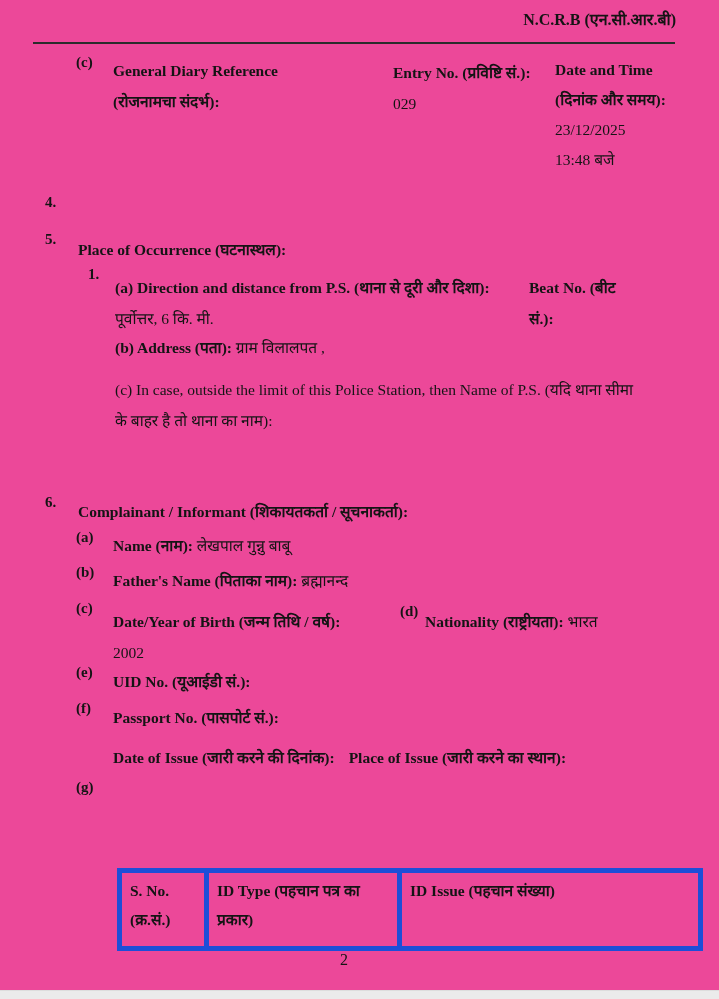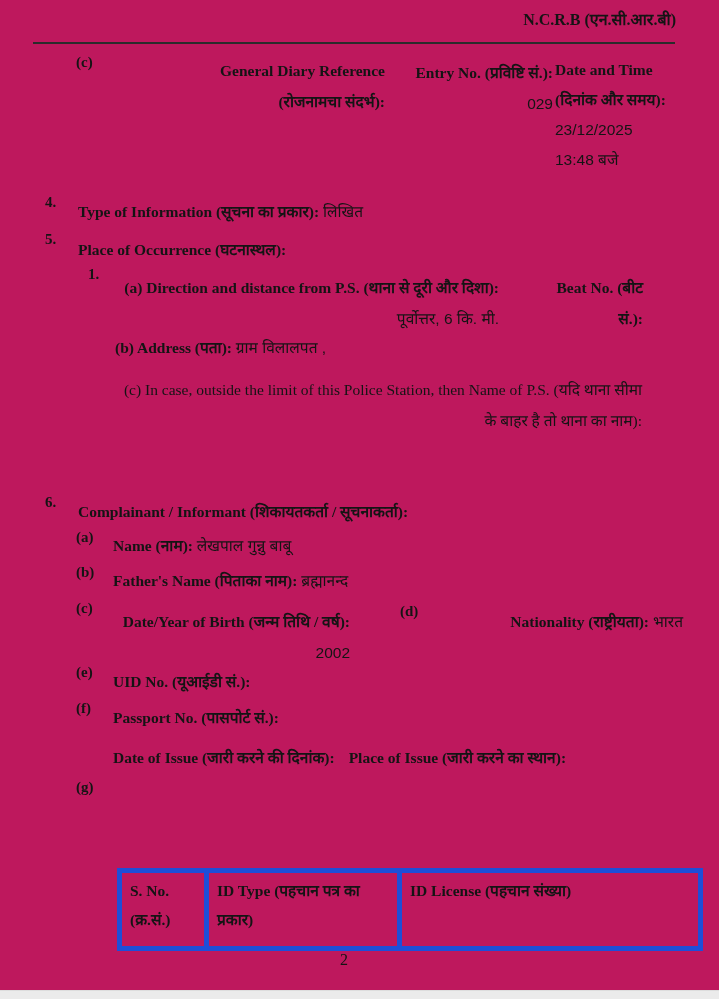--- a/index.html
+++ b/index.html
@@ -1,25 +1,25 @@
 <!DOCTYPE html>
 <html><head>
 <meta charset="utf-8">
 <style>
   html,body { margin:0; padding:0; background:#ffffff; }
   .page {
-    position:relative; width:719px; height:999px; background:#be185d;
+    position:relative; width:719px; height:999px; background:#ec4899;
     font-family:"Liberation Serif","DejaVu Serif",serif;
     color:#141414; font-size:15.5px; overflow:hidden;
   }
   .abs { position:absolute; }
   .b { font-weight:bold; }
-  .val { font-family:Liberation Sans, sans-serif; font-weight:normal; }
+  .val { font-family:Liberation Serif, serif; font-weight:normal; }
   .marker { font-weight:bold; font-size:15px; }
-  .lh31 { line-height:31px;text-align:right; }
+  .lh31 { line-height:31px; }
   .lh30 { line-height:30px; }
 
   #ncrb-header { top:8px; right:43px; text-align:right; font-weight:bold; font-size:16px; }
   #top-rule { left:33px; top:42px; width:642px; height:2px; background:#2b2b2b; }
 
   #gd-marker { left:76px; top:54px; }
   #gd-label  { left:113px; top:55px; width:272px; font-weight:bold; }
   #gd-entry  { left:393px; top:57px; width:160px; }
   #gd-dt     { left:555px; top:55px; width:124px; }
 
@@ -76,24 +76,20 @@
     <span class="b">Entry No. (प्रविष्टि सं.):</span>
     <span class="val">029</span>
   </div>
   <div id="gd-dt" class="abs lh30">
     <span class="b">Date and Time (दिनांक और समय):</span>
     <div class="val">23/12/2025</div>
     <div class="val">13:48 बजे</div>
   </div>
 
   <div id="s4-num" class="abs marker">4.</div>
-  <div id="s4-body" class="abs">
-    <span class="b">Type of Information (सूचना का प्रकार):</span>
-    <span class="val">लिखित</span>
-  </div>
 
   <div id="s5-num" class="abs marker">5.</div>
   <div id="s5-body" class="abs b">Place of Occurrence (घटनास्थल):</div>
 
   <div id="s5-1-num" class="abs marker">1.</div>
   <div id="s5a" class="abs lh31">
     <span class="b">(a) Direction and distance from P.S. (थाना से दूरी और दिशा):</span>
     <span class="val">पूर्वोत्तर, 6 कि. मी.</span>
   </div>
   <div id="s5b" class="abs">
@@ -142,21 +138,21 @@
     <span class="b">Date of Issue (जारी करने की दिनांक):</span><span class="gap"></span><span class="b">Place of Issue (जारी करने का स्थान):</span>
   </div>
 
   <div id="s6g-marker" class="abs marker">(g)</div>
 
   <table id="id-table" class="abs">
     <tbody>
       <tr>
         <td class="c1">S. No. (क्र.सं.)</td>
         <td class="c2">ID Type (पहचान पत्र का प्रकार)</td>
-        <td class="c3">ID License (पहचान संख्या)</td>
+        <td class="c3">ID Issue (पहचान संख्या)</td>
       </tr>
     </tbody>
   </table>
 
   <div id="page-num" class="abs">2</div>
   <div id="bottom-bar" class="abs"></div>
 
 </div>
 
 </body></html>

